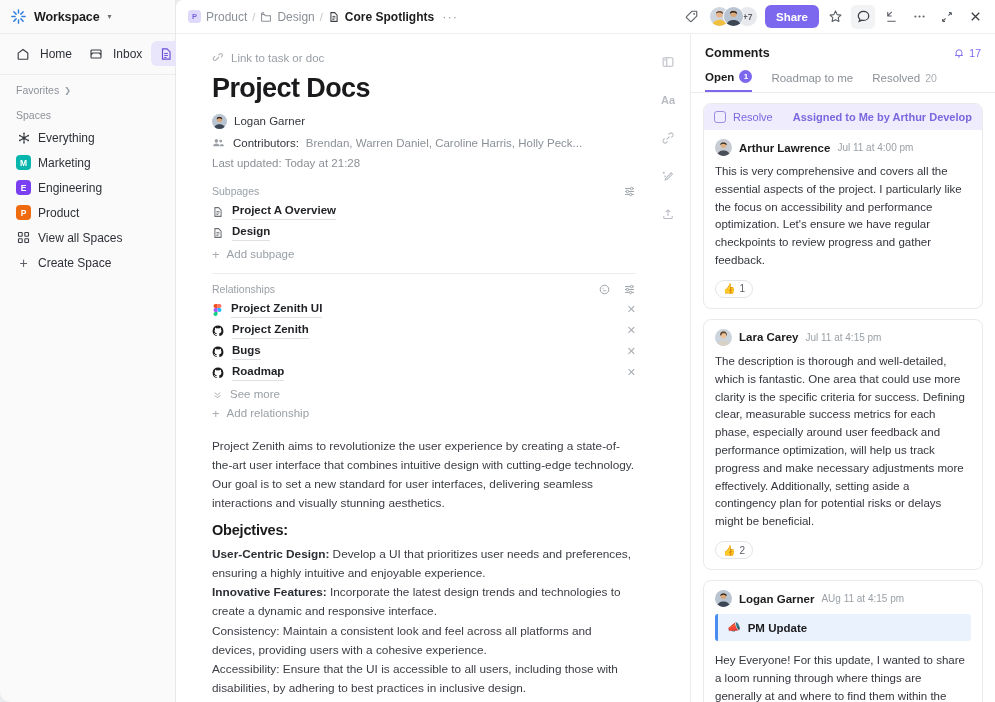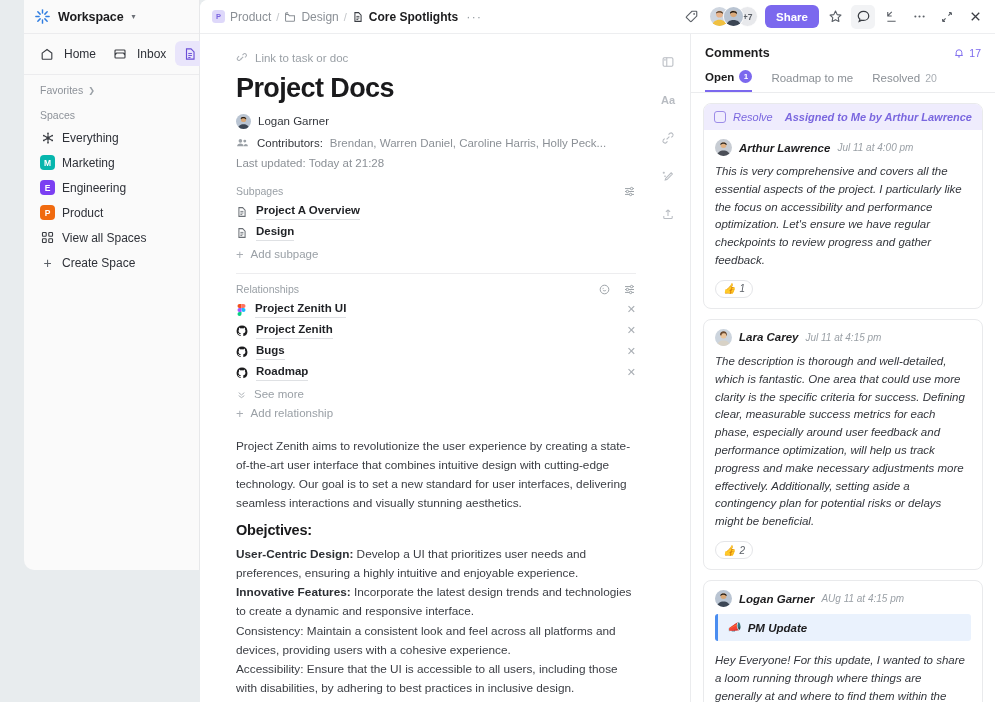--- a/index.html
+++ b/index.html
@@ -7,26 +7,25 @@
     width: 995px; height: 702px;
     font-family: "Liberation Sans", "DejaVu Sans", sans-serif;
     background: #e8ecee;
     overflow: hidden;
     -webkit-font-smoothing: antialiased;
   }
   .app { position: relative; width: 995px; height: 702px; display: flex; background:#e8ecee; }
 
   
   .sidebar {
-    width: 176px; height: 570px; background: #fafafa;
+    width: 176px; height: 702px; background: #fafafa;
     display: flex; flex-direction: column;
     border-right: 1px solid #e7e8ea;
     border-bottom-left-radius: 10px;
     flex: 0 0 176px;
-    margin-left: 24px;
   }
   .ws-header {
     height: 34px; display: flex; align-items: center; gap: 7px;
     padding: 0 10px; border-bottom: 1px solid #ececee;
   }
   .ws-logo { width: 17px; height: 17px; flex: 0 0 17px; position: relative; }
   .ws-name { font-size: 12.5px; font-weight: 700; color: #1c1c1e; letter-spacing: -0.1px; }
   .chev { font-size: 8px; color: #6b6f76; margin-left: 1px; }
 
   .nav { padding: 7px 8px 0 8px; display: flex; flex-direction: row; gap: 1px; }
@@ -145,21 +144,21 @@
   .cm-tabs { display:flex; align-items:center; gap: 19px; padding: 6px 14px 0 14px;
              border-bottom: 1px solid #ebecee; }
   .cm-tab { font-size: 11.5px; color:#8b9096; padding-bottom: 7px; cursor:pointer;
             display:flex; align-items:center; gap:5px; position:relative; }
   .cm-tab.active { color:#1c1c1e; font-weight:600; border-bottom: 2px solid #7b68ee; }
   .badge-dot { min-width:13px; height:13px; padding:0 3px; border-radius:7px;
                background:#7b68ee; color:#fff; font-size:8px; font-weight:700;
                display:flex; align-items:center; justify-content:center; }
   .cnt { font-size:10.5px; color:#a9aeb4; }
 
-  .cm-scroll { flex:1; overflow:hidden; padding: 10px 12px 0 12px; font-style: italic; }
+  .cm-scroll { flex:1; overflow:hidden; padding: 10px 12px 0 12px; }
   .cm-card { border:1px solid #e9eaec; border-radius: 8px; overflow:hidden;
              background:#fff; margin-bottom: 10px; }
   .assign-bar { background:#efecfd; height:26px; display:flex; align-items:center;
                 padding: 0 10px; gap: 7px; }
   .cbx { width:12px; height:12px; border-radius:3px; border:1.5px solid #9c8ce8; }
   .assign-l { font-size:11px; color:#7a67df; cursor:pointer;}
   .assign-r { margin-left:auto; font-size:11px; color:#7a67df; font-weight:600; }
 
   .cm-body { padding: 9px 11px 10px 11px; }
   .cm-user { display:flex; align-items:center; gap:7px; margin-bottom: 7px; }
@@ -620,21 +619,21 @@
             <span class="cnt">20</span>
           </div>
         </div>
 
         <div class="cm-scroll">
 
           <div class="cm-card">
             <div class="assign-bar">
               <span class="cbx"></span>
               <span class="assign-l">Resolve</span>
-              <span class="assign-r">Assigned to Me by Arthur Lawrence</span>
+              <span class="assign-r">Assigned to Me by Arthur Develop</span>
             </div>
             <div class="cm-body">
               <div class="cm-user">
                 <span class="cm-av">
                   <svg class="face" viewBox="0 0 20 20">
                       <rect width="20" height="20" fill="#c7ccd3"></rect>
                       <circle cx="10" cy="7.2" r="3.5" fill="#e0b183"></circle>
                       <path d="M2.5 20c0-4.2 3.4-6.4 7.5-6.4s7.5 2.2 7.5 6.4z" fill="#4b4f57"></path>
                       <path d="M6.3 6c.5-2.6 7.2-2.6 7.4.3.1 1.2-.8 1-1.2.2-.6-1.1-4.6-1.1-5.2 0-.4.7-1.1.6-1-.5z" fill="#2b2621"></path>
                     </svg>

